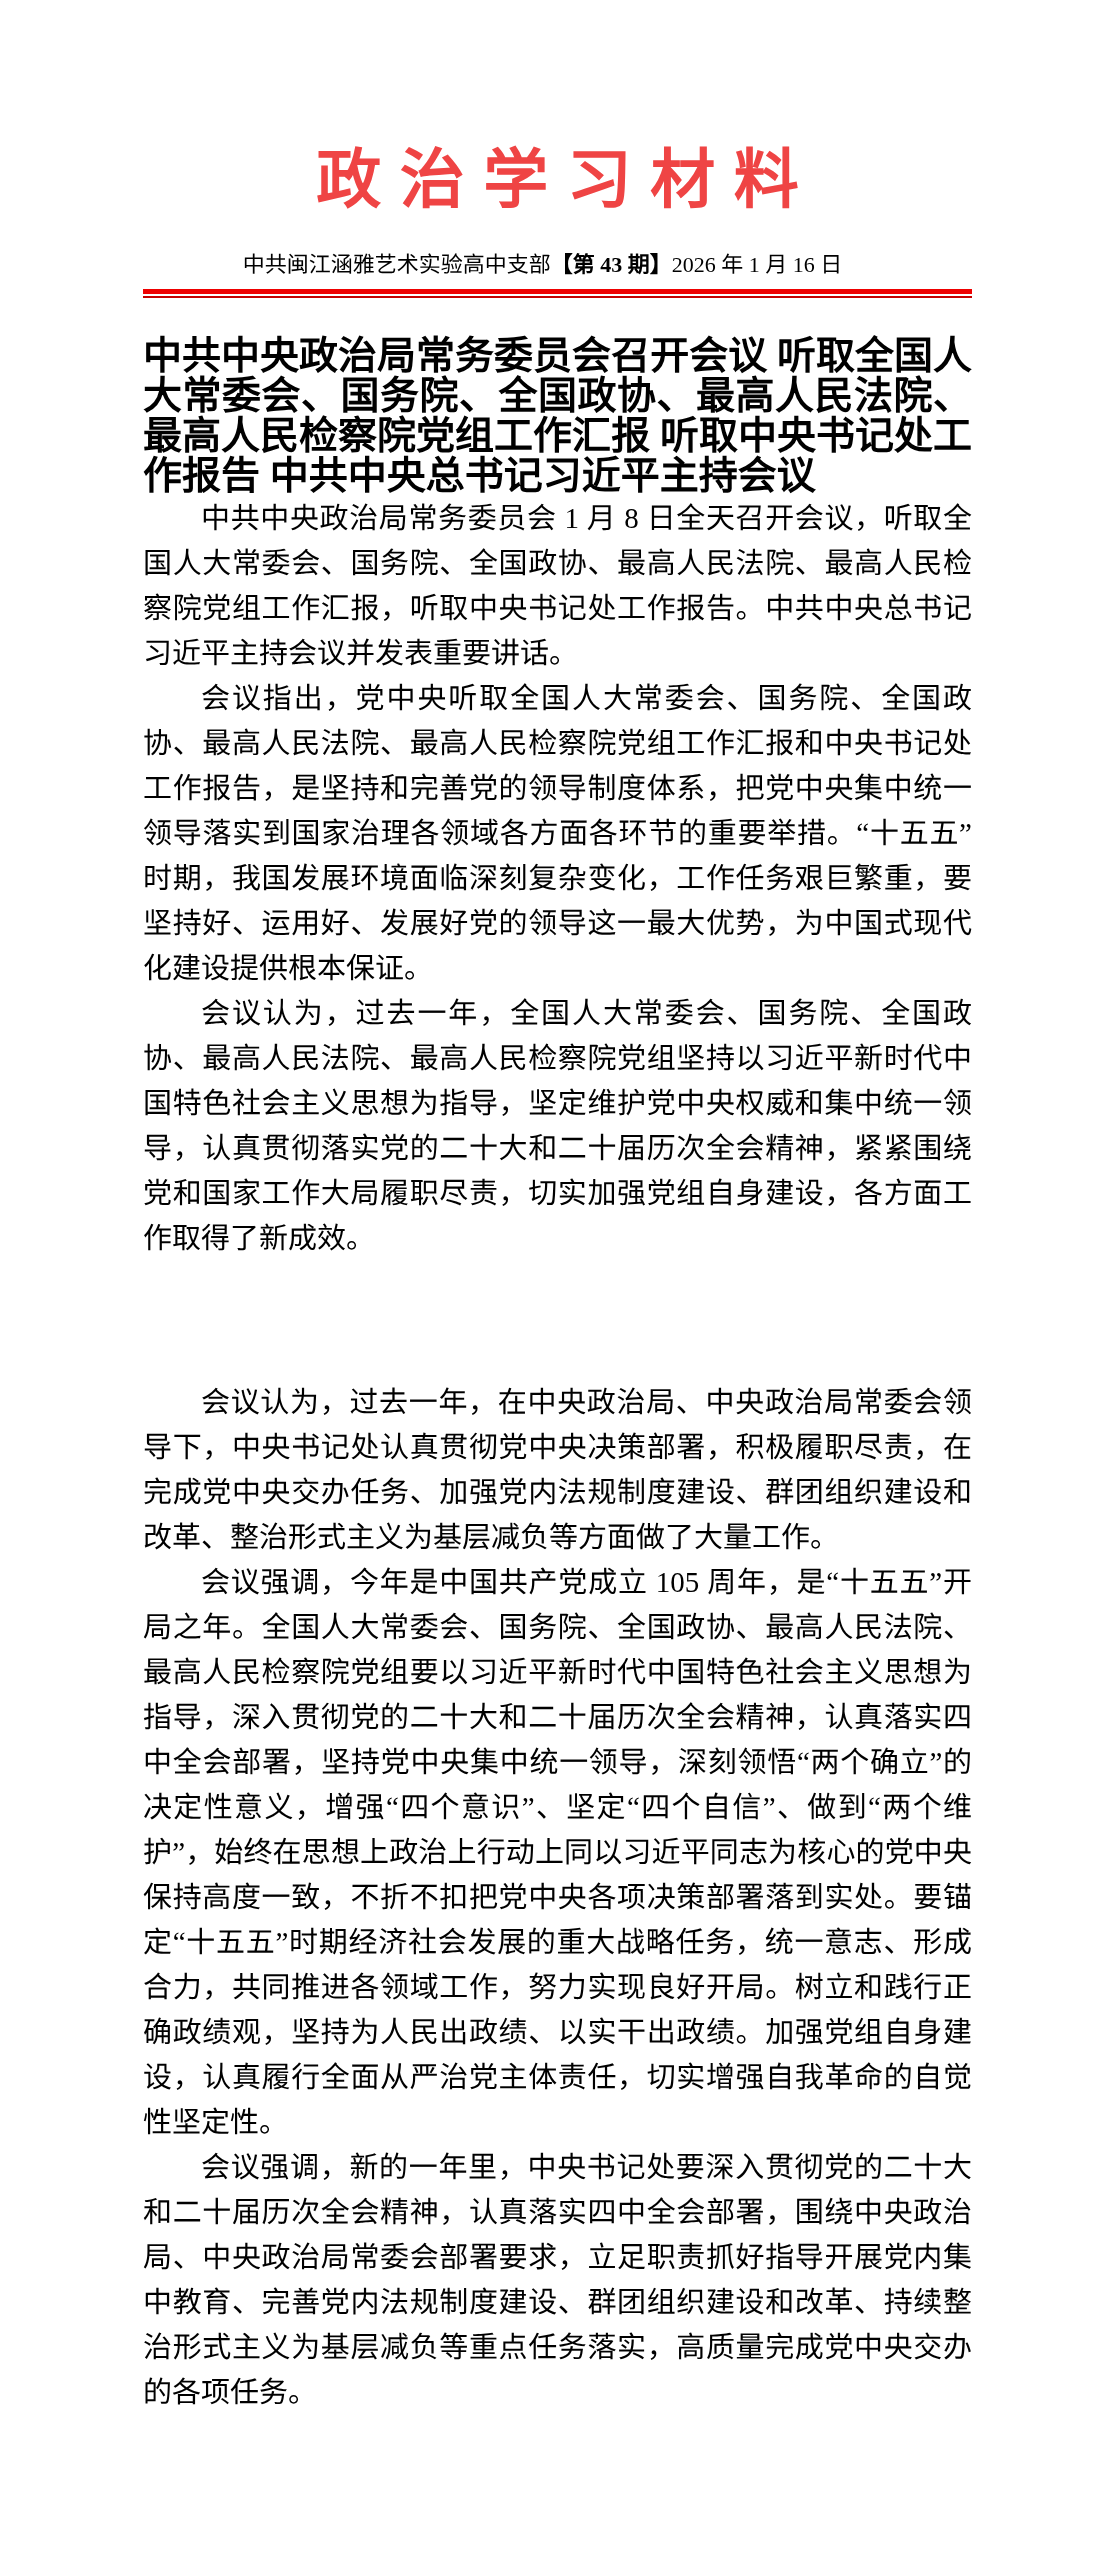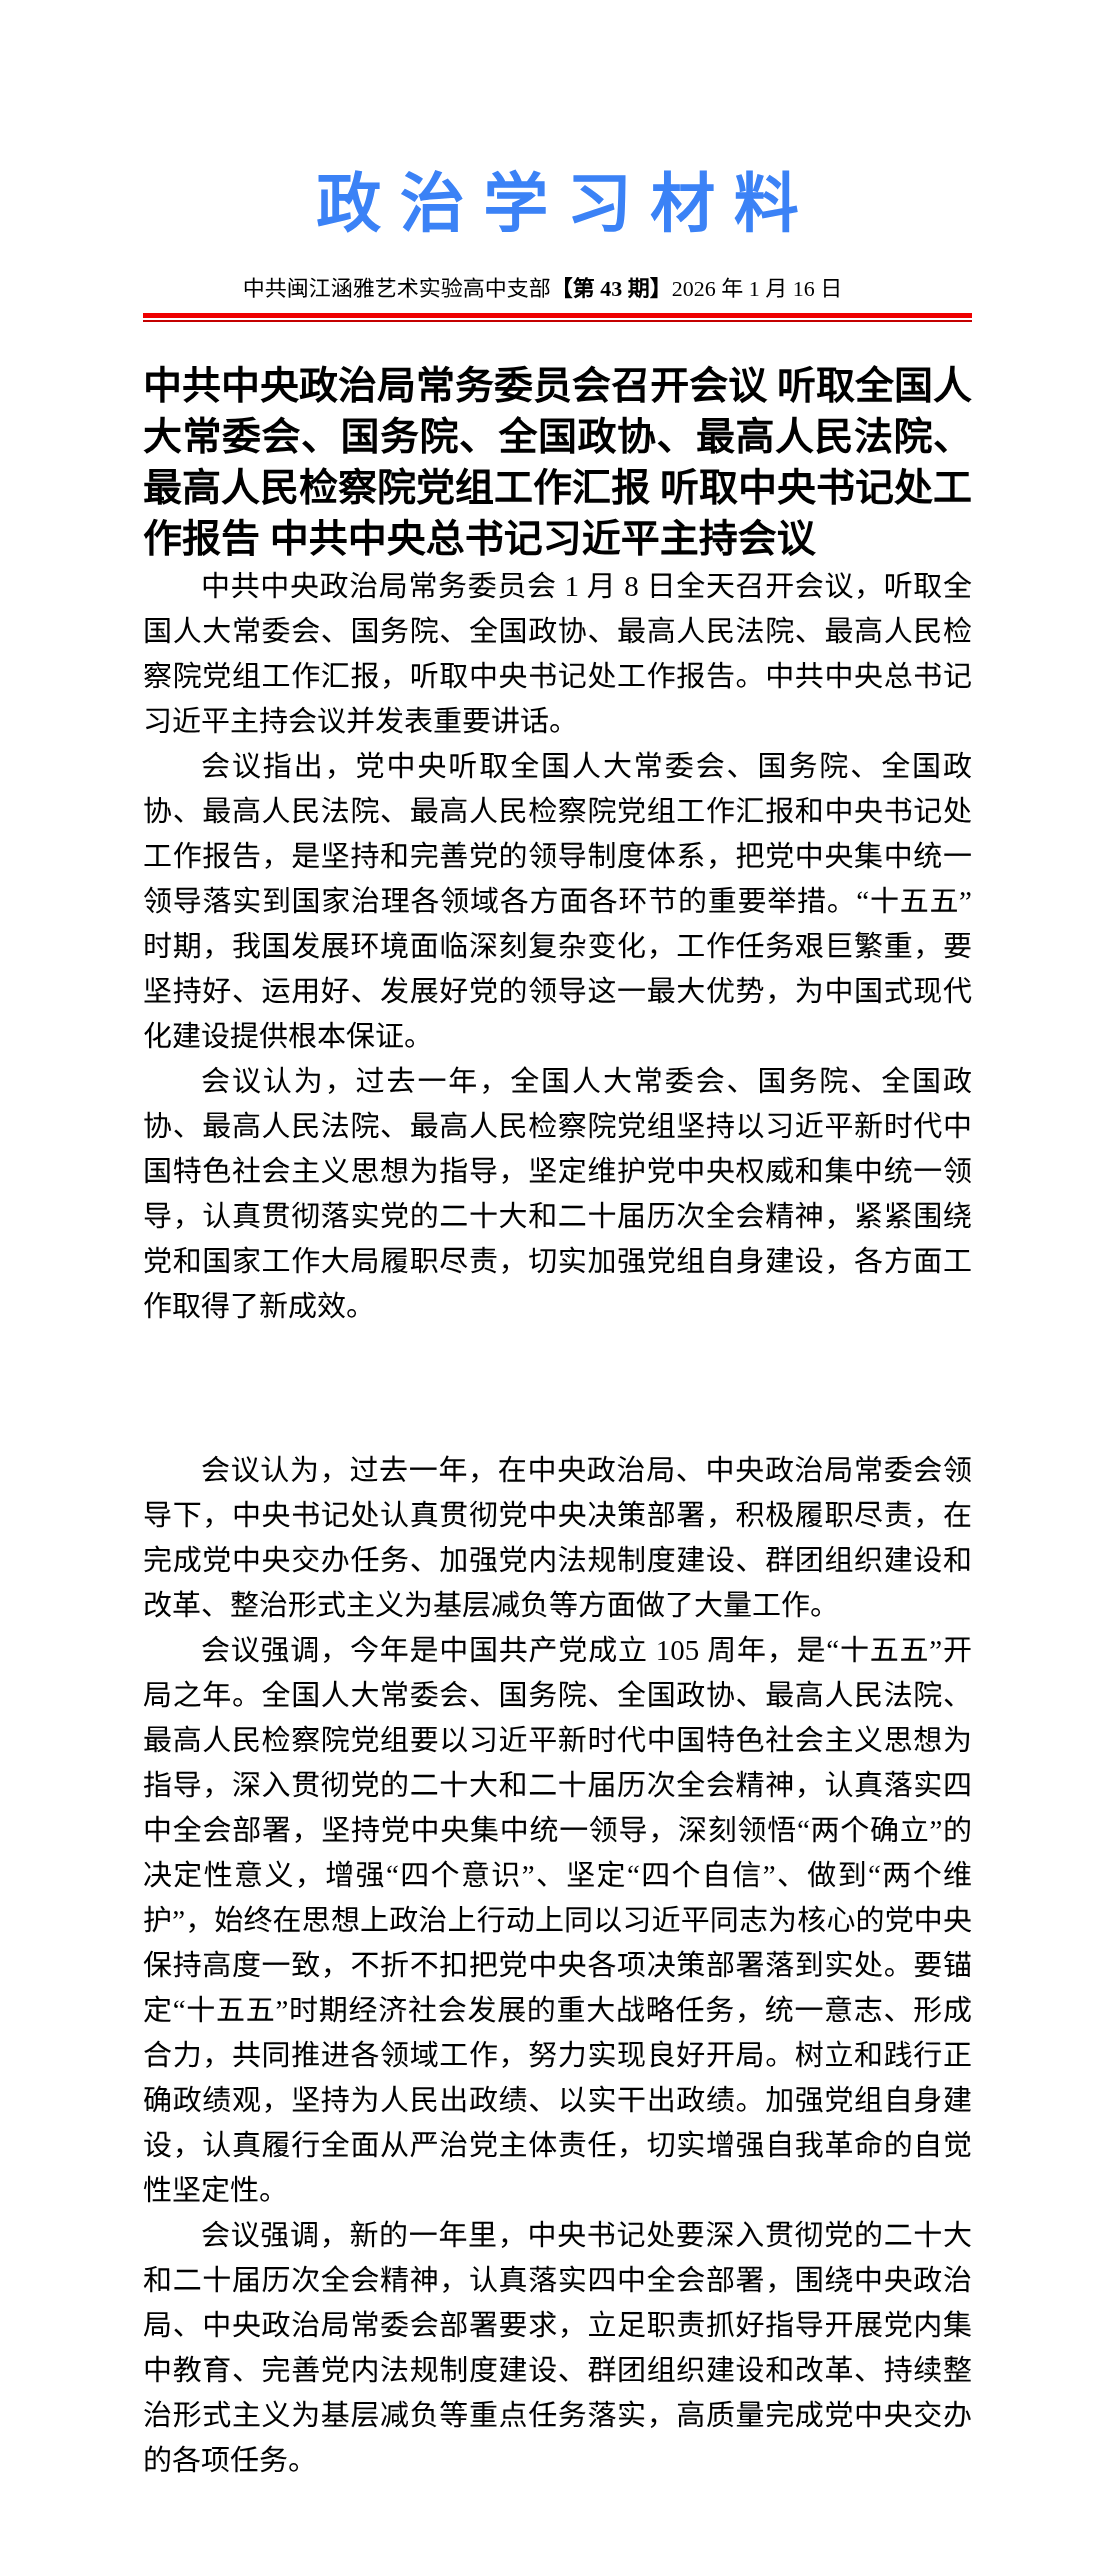--- a/index.html
+++ b/index.html
@@ -49,21 +49,21 @@
   
   .divider { margin-top: 10.4px; }
   .divider-thick { height: 5.2px; }
   .divider-gap { height: 2.3px; background: #ffffff; }
   .divider-thin { height: 1.7px; }
   
   .headline {
     margin-top: 38px;
     font-size: 39px;
     font-weight: bold;
-    line-height: 51px;
+    line-height: 40px;
     text-align: justify;
     text-justify: inter-character;
     word-break: break-all;
     overflow-wrap: anywhere;
   }
   
   .body-text {
     margin-top: 0;
     font-size: 29px;
     line-height: 45px;
@@ -80,21 +80,21 @@
     height: 119px;
   }
 </style>
 </head>
 <body>
 
 <div class="page">
   <div class="content">
 
     <div class="masthead">
-      <div class="masthead-title" style="color: #3b82f6; margin-top: 24px;">政治学习材料</div>
+      <div class="masthead-title" style="color: #ef4444;">政治学习材料</div>
     </div>
 
     <div class="issue-row">
       <span class="issue-left">
         <span>中共闽江涵雅艺术实验高中支部</span>
           <span class="issue-no">【第 43 期】</span>
       </span>
       <span class="issue-date">2026 年 1 月 16 日</span>
     </div>
 

